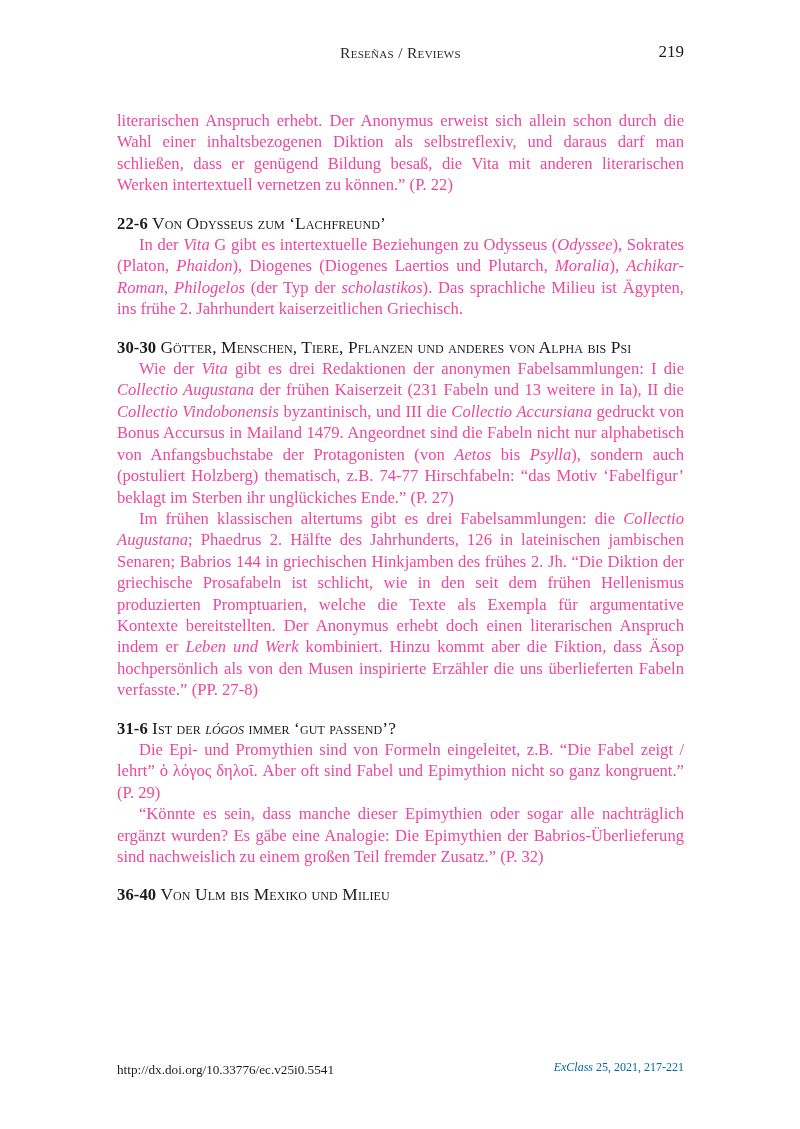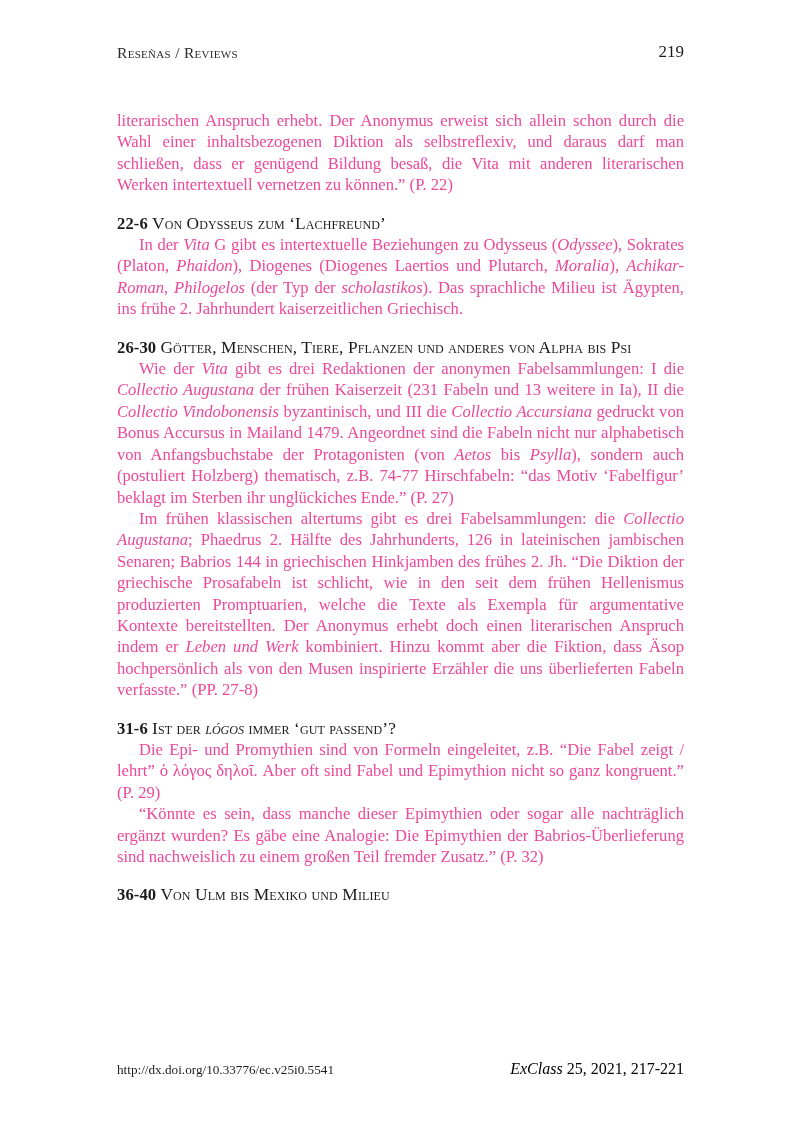--- a/index.html
+++ b/index.html
@@ -28,20 +28,21 @@
     position: absolute;
     left: 117px;
     top: 44px;
     width: 567px;
     height: 22px;
   }
   .running-head-title {
     position: absolute;
     left: 0;
     right: 0;
+    text-align: center;
     font-variant: small-caps;
     font-size: 15.5px;
     letter-spacing: 0.3px;
     color: #2a2a2a;
     white-space: pre;
   }
   .running-head-folio {
     position: absolute;
     right: 0;
     top: -2px;
@@ -118,22 +119,22 @@
     top: 0;
     font-size: 13.2px;
     color: #1b1b1b;
     text-decoration: none;
     white-space: nowrap;
   }
   .footer-cite {
     position: absolute;
     right: 0;
     top: -2px;
-    font-size: 16px;
-    color: #000000;
+    font-size: 12px;
+    color: #0369a1;
     white-space: nowrap;
   }
 </style>
 </head>
 <body>
 
 <div class="page">
 
   <div class="running-head">
     <div class="running-head-title">Reseñas / Reviews</div>
@@ -146,21 +147,21 @@
 
     <div class="gap-before-head">
       <p class="section-head">
         <span class="num">22-6</span><span>&nbsp;</span><span class="sc">Von Odysseus zum ‘Lachfreund’</span>
       </p>
       <p class="para indent lastline-left"><span>In der </span><i>Vita</i><span> G gibt es intertextuelle Beziehungen zu Odysseus (</span><i>Odyssee</i><span>), Sokrates (Platon, </span><i>Phaidon</i><span>), Diogenes (Diogenes Laertios und Plutarch, </span><i>Moralia</i><span>), </span><i>Achikar-Roman</i><span>, </span><i>Philogelos</i><span> (der Typ der </span><i>scholastikos</i><span>). Das sprachliche Milieu ist  Ägypten, ins frühe 2. Jahrhundert kaiserzeitlichen Griechisch.</span></p>
     </div>
 
     <div class="gap-before-head">
       <p class="section-head">
-        <span class="num">26-30</span><span>&nbsp;</span><span class="sc">Götter, Menschen, Tiere, Pflanzen und anderes von Alpha bis Psi</span>
+        <span class="num">30-30</span><span>&nbsp;</span><span class="sc">Götter, Menschen, Tiere, Pflanzen und anderes von Alpha bis Psi</span>
       </p>
       <p class="para indent lastline-left"><span>Wie der </span><i>Vita</i><span> gibt es drei Redaktionen der anonymen Fabelsammlungen: I die </span><i>Collectio Augustana</i><span> der frühen Kaiserzeit (231 Fabeln und 13 weitere in Ia), II die </span><i>Collectio Vindobonensis</i><span> byzantinisch, und III die </span><i>Collectio Accursiana</i><span> gedruckt von Bonus Accursus in Mailand 1479. Angeordnet sind die Fabeln nicht nur alphabetisch von Anfangsbuchstabe der Protagonisten (von </span><i>Aetos</i><span> bis </span><i>Psylla</i><span>), sondern auch (postuliert Holzberg) thematisch, z.B. 74-77 Hirschfabeln: “das Motiv ‘Fabelfigur’ beklagt im Sterben ihr unglückiches Ende.” (P. 27)</span></p>
       <p class="para indent lastline-left"><span>Im frühen klassischen altertums gibt es drei Fabelsammlungen: die </span><i>Collectio Augustana</i><span>; Phaedrus 2. Hälfte des Jahrhunderts, 126 in lateinischen jambischen Senaren; Babrios 144 in griechischen Hinkjamben des frühes 2. Jh. “Die Diktion der griechische Prosafabeln ist schlicht, wie in den seit dem frühen Hellenismus produzierten Promptuarien, welche die Texte als Exempla für  argumentative Kontexte bereitstellten. Der Anonymus erhebt doch einen literarischen Anspruch indem er </span><i>Leben und Werk</i><span> kombiniert. Hinzu kommt aber die Fiktion, dass Äsop hochpersönlich als von den Musen inspirierte Erzähler die uns überlieferten Fabeln verfasste.” (PP. 27-8)</span></p>
     </div>
 
     <div class="gap-before-head">
       <p class="section-head">
         <span class="num">31-6</span><span>&nbsp;</span><span><span class="sc">Ist der </span><span class="sc-ital">lógos</span><span class="sc"> immer ‘gut passend’?</span></span>
       </p>
       <p class="para indent lastline-left"><span>Die Epi- und Promythien sind von Formeln eingeleitet, z.B. “Die Fabel zeigt / lehrt” </span><span class="grk">ὁ λόγος δηλοῖ</span><span>. Aber oft sind Fabel und Epimythion nicht so ganz kongruent.” (P. 29)</span></p>

